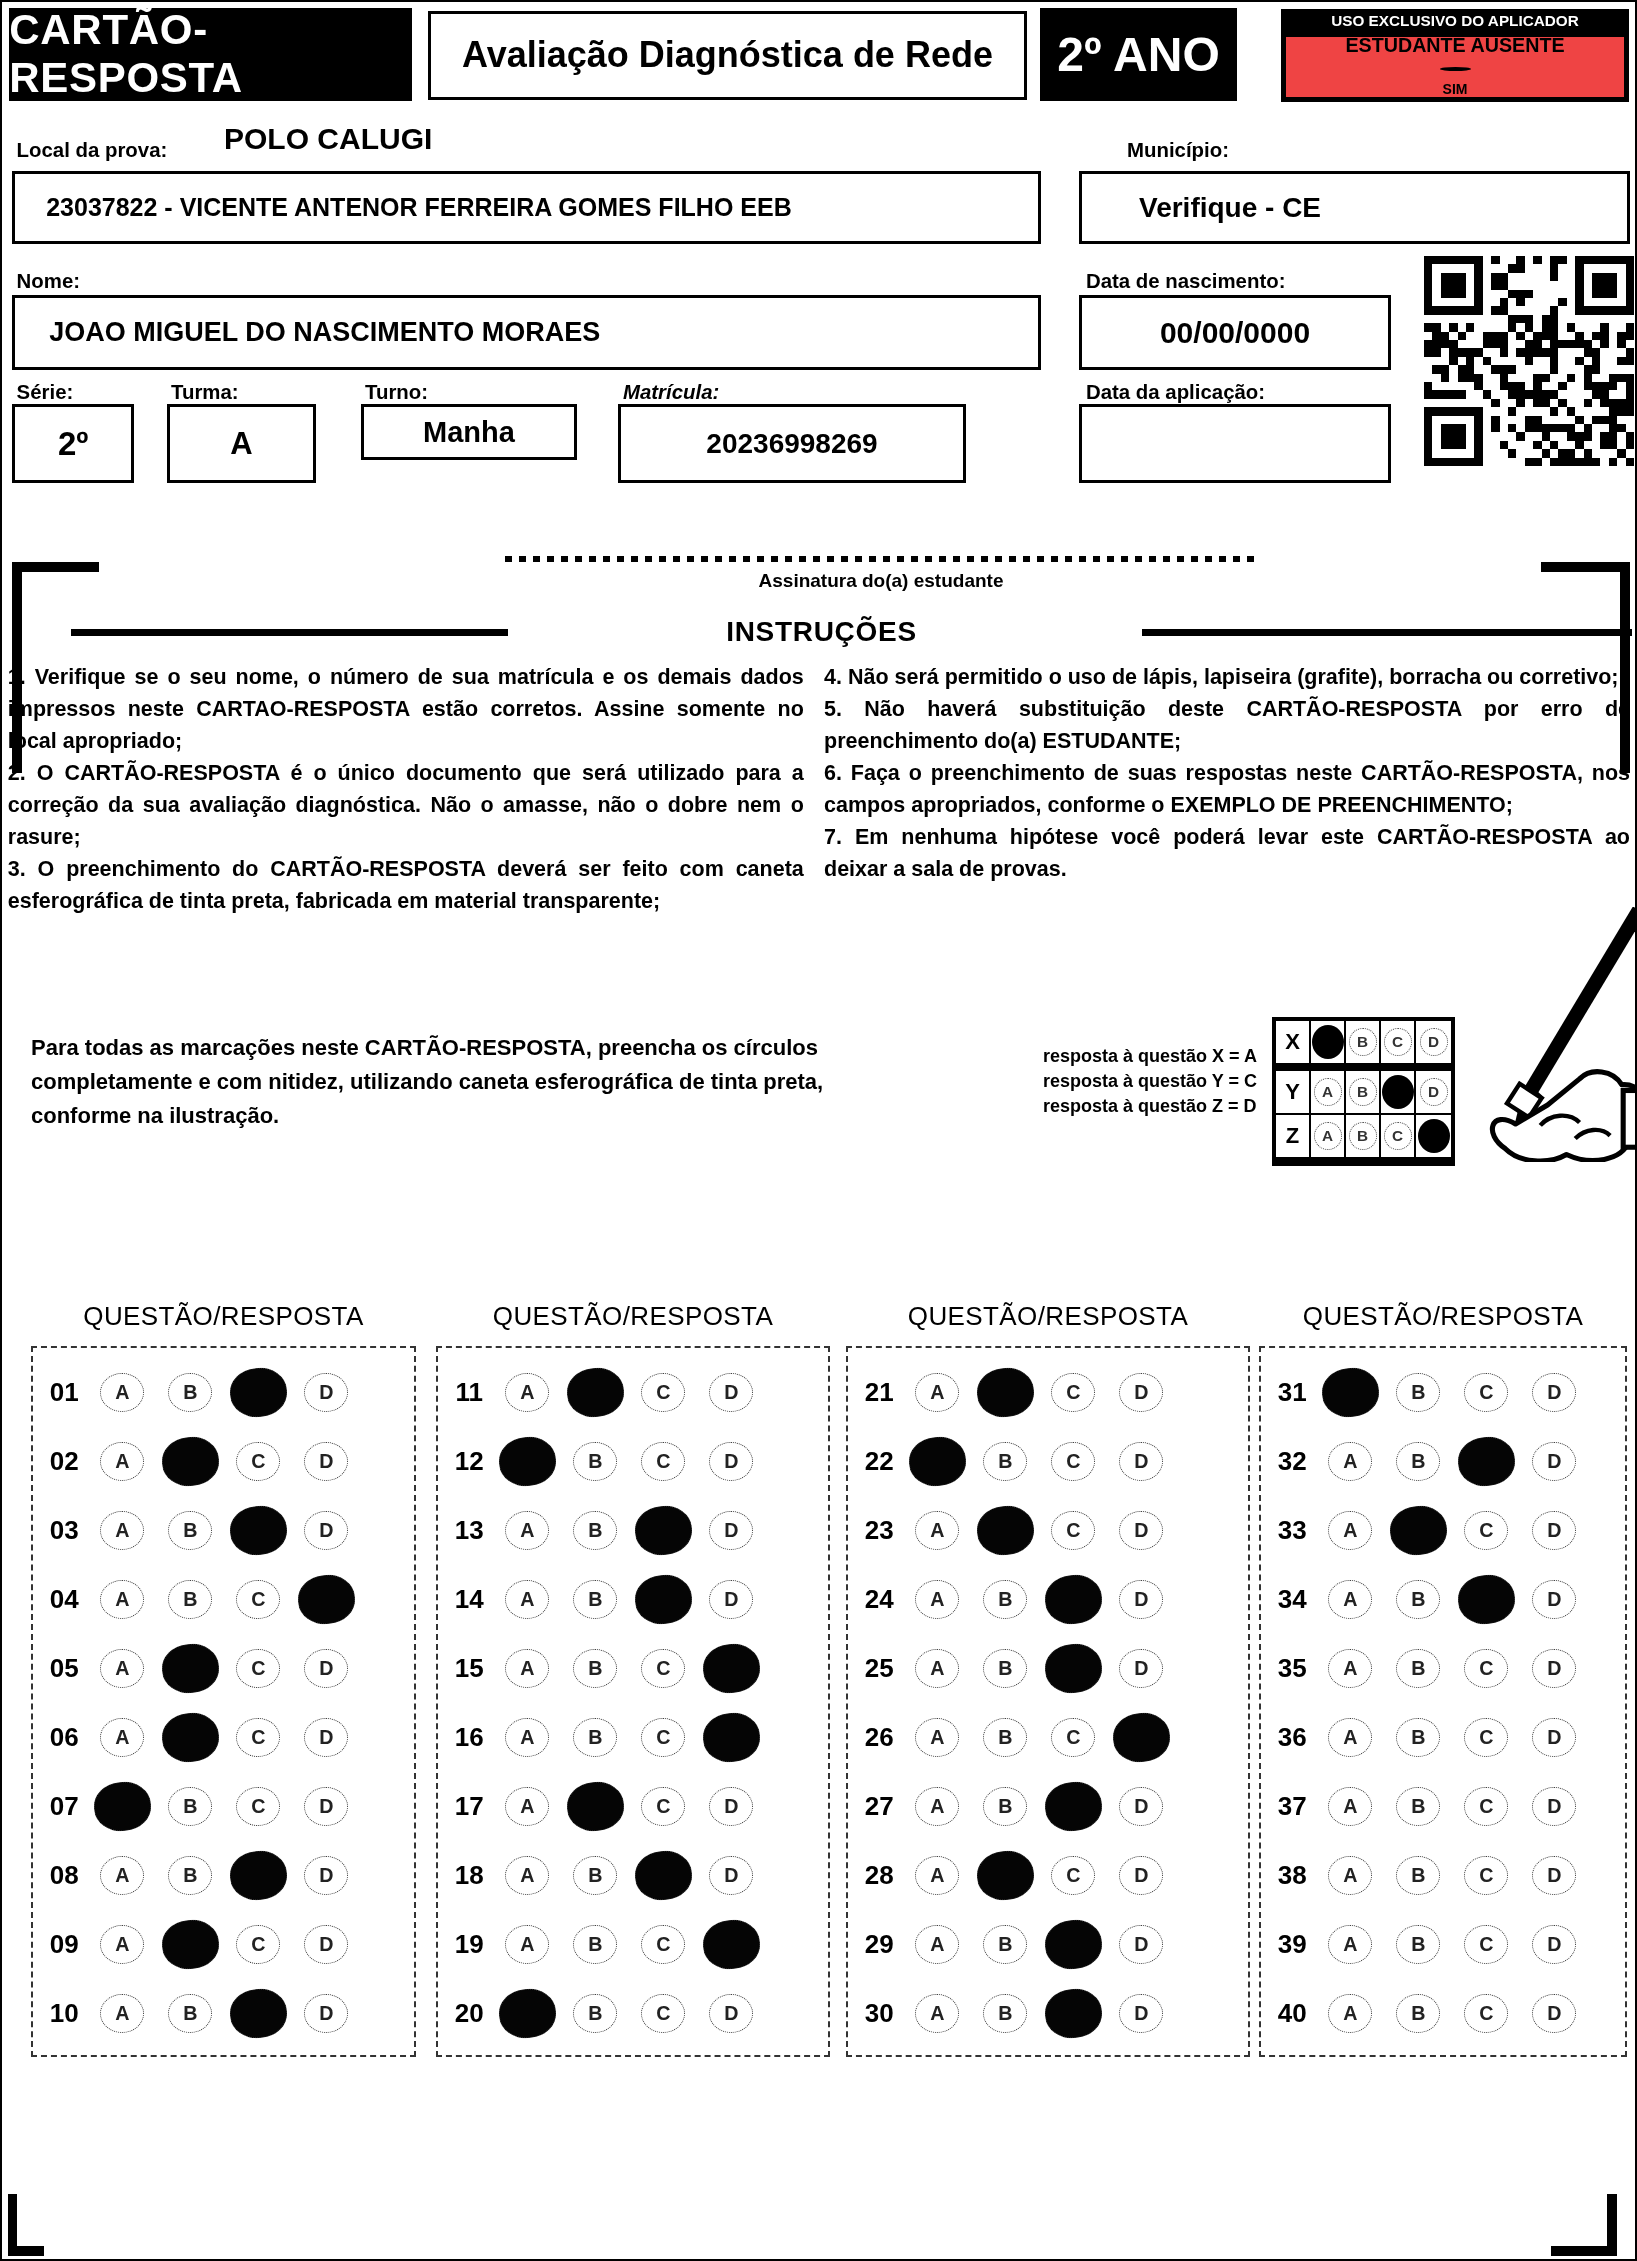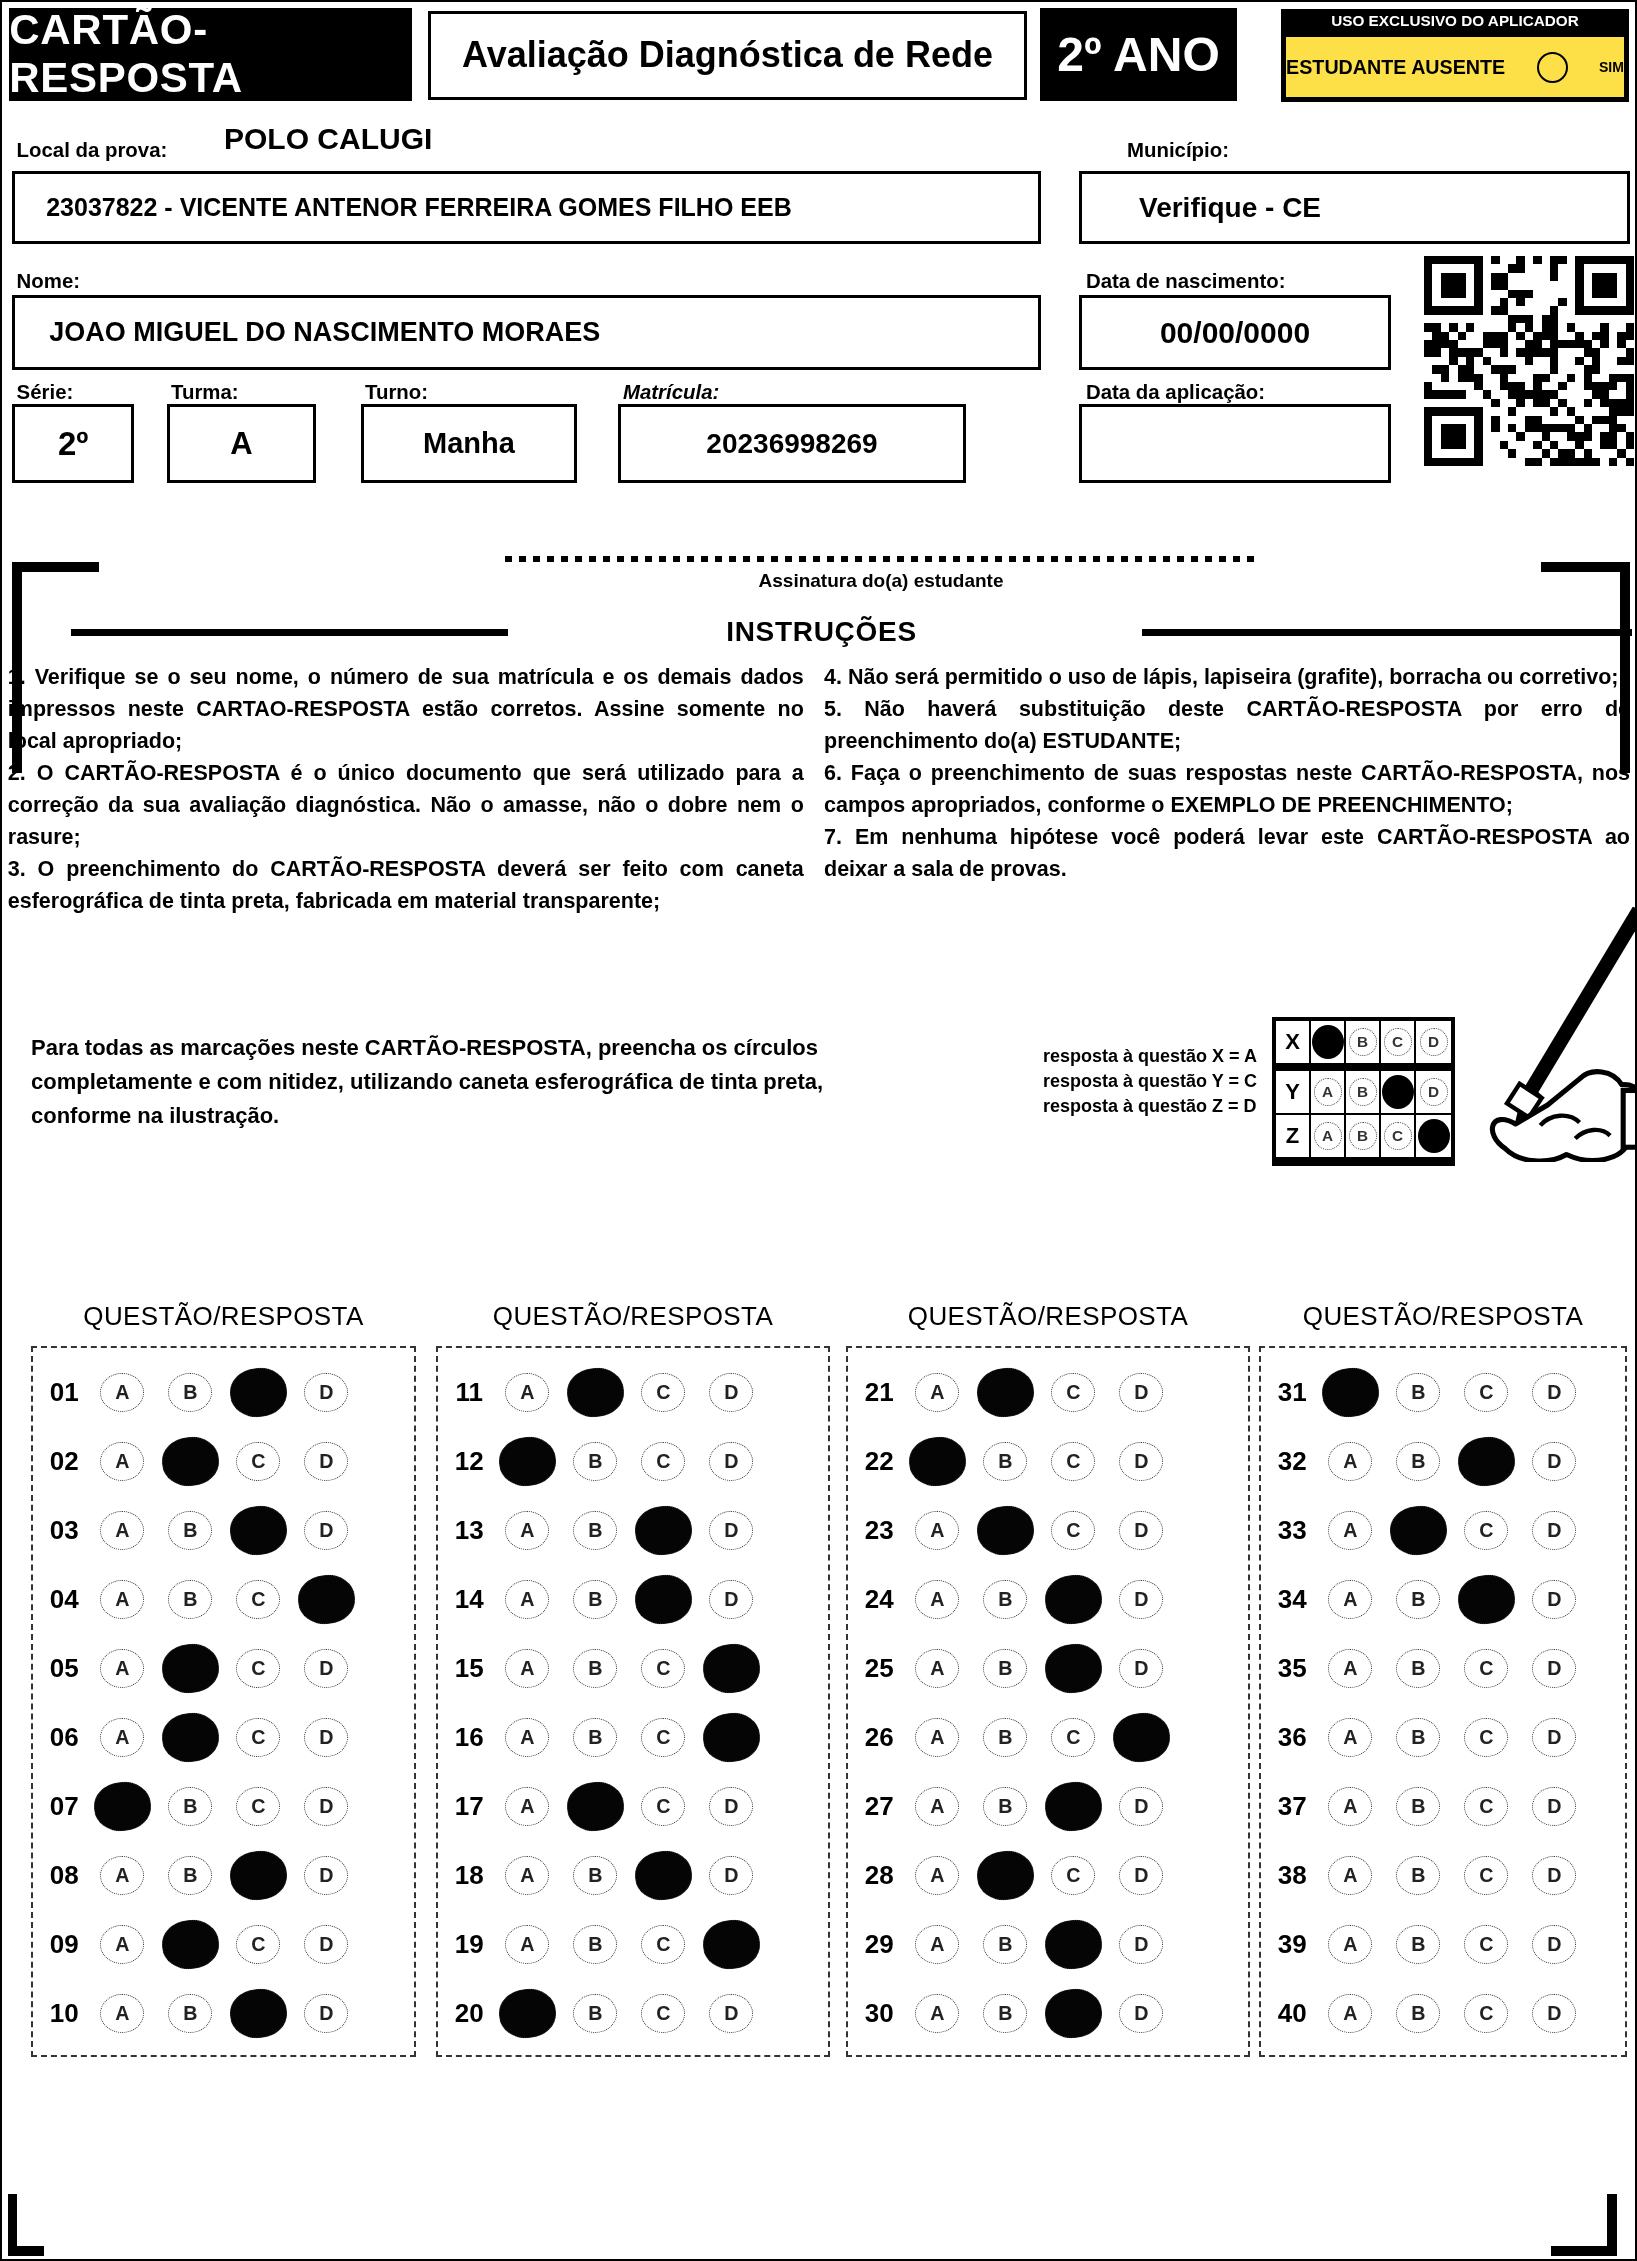--- a/index.html
+++ b/index.html
@@ -7,22 +7,22 @@
         font-family:"Liberation Sans",sans-serif;color:#000;overflow:hidden;
         border:2.2px solid #000;box-sizing:border-box;}
   .abs{position:absolute;}
   .blackbox{background:#000;color:#fff;display:flex;align-items:center;justify-content:center;}
   .borderbox{background:#fff;border:3.6px solid #000;display:flex;align-items:center;justify-content:center;box-sizing:border-box;}
   .hdr-card{left:7.3px;top:5.8px;width:403px;height:93px;font-size:42px;font-weight:bold;letter-spacing:0.7px;}
   .hdr-exam{left:426px;top:8.7px;width:599px;height:89px;font-size:36px;font-weight:bold;}
   .hdr-grade{left:1038px;top:5.8px;width:197px;height:93px;font-size:48px;font-weight:bold;text-align:right;}
   .hdr-aplicador{left:1279px;top:7.3px;width:348px;height:93px;background:#000;box-sizing:border-box;}
   .aplicador-title{position:absolute;left:0;top:2.9px;width:100%;text-align:center;color:#fff;font-size:15.3px;font-weight:bold;}
-  .aplicador-body{position:absolute;left:5.1px;right:5.1px;top:28px;bottom:5.1px;background:#fde047;
-                  display:flex;align-items:center;justify-content:space-between;gap:10.2px;}
+  .aplicador-body{position:absolute;left:5.1px;right:5.1px;top:28px;bottom:5.1px;background:#ef4444;
+                  display:flex;align-items:center;justify-content:flex-end;gap:10.2px;flex-direction:column;}
   .aplicador-body .lbl{font-size:19.7px;font-weight:bold;}
   .circle-opt{width:31px;height:31px;border:2.2px solid #000;border-radius:50%;box-sizing:border-box;}
   .sim{font-size:14px;font-weight:bold;}
   .field-label{font-size:20.4px;font-weight:bold;}
   .field-value{font-weight:bold;}
   .qline{height:5.8px;background:repeating-linear-gradient(90deg,#000 0 6.6px,transparent 6.6px 14px);}
   .sig-label{text-align:center;font-size:19px;font-weight:bold;}
   .thickline{height:6.6px;background:#000;}
   .instr-title{font-size:28px;font-weight:bold;text-align:center;letter-spacing:0.7px;}
   .instr-col{font-size:21.5px;font-weight:bold;line-height:32px;text-align:justify;}
@@ -301,21 +301,21 @@
       <rect x="2" y="20" width="3" height="3" fill="#000"></rect>
     </svg>
 
   <div class="abs field-label" style="left:14.6px;top:379px;">Série:</div>
   <div class="abs borderbox" style="left:10.2px;top:402px;width:122px;height:79px;font-size:33px;font-weight:bold;">2º</div>
 
   <div class="abs field-label" style="left:169px;top:379px;">Turma:</div>
   <div class="abs borderbox" style="left:165px;top:402px;width:149px;height:79px;font-size:31px;font-weight:bold;">A</div>
 
   <div class="abs field-label" style="left:363px;top:379px;">Turno:</div>
-  <div class="abs borderbox" style="left:359px;top:402px;width:216px;height:79px;font-size:29px;font-weight:bold;">Manha</div>
+  <div class="abs borderbox" style="left:359px;top:402px;width:216px;height:56px;font-size:29px;font-weight:bold;">Manha</div>
 
   <div class="abs field-label" style="left:621px;top:379px;font-style:italic;">Matrícula:</div>
   <div class="abs borderbox" style="left:616px;top:402px;width:348px;height:79px;font-size:28px;font-weight:bold;">20236998269</div>
 
   <div class="abs field-label" style="left:1084px;top:379px;">Data da aplicação:</div>
   <div class="abs borderbox" style="left:1077px;top:402px;width:312px;height:79px;font-size:28px;font-weight:bold;"></div>
 
   <div class="abs qline" style="left:503px;top:554px;width:752px;"></div>
   <div class="abs sig-label" style="left:503px;top:568px;width:752px;">Assinatura do(a) estudante</div>
 

